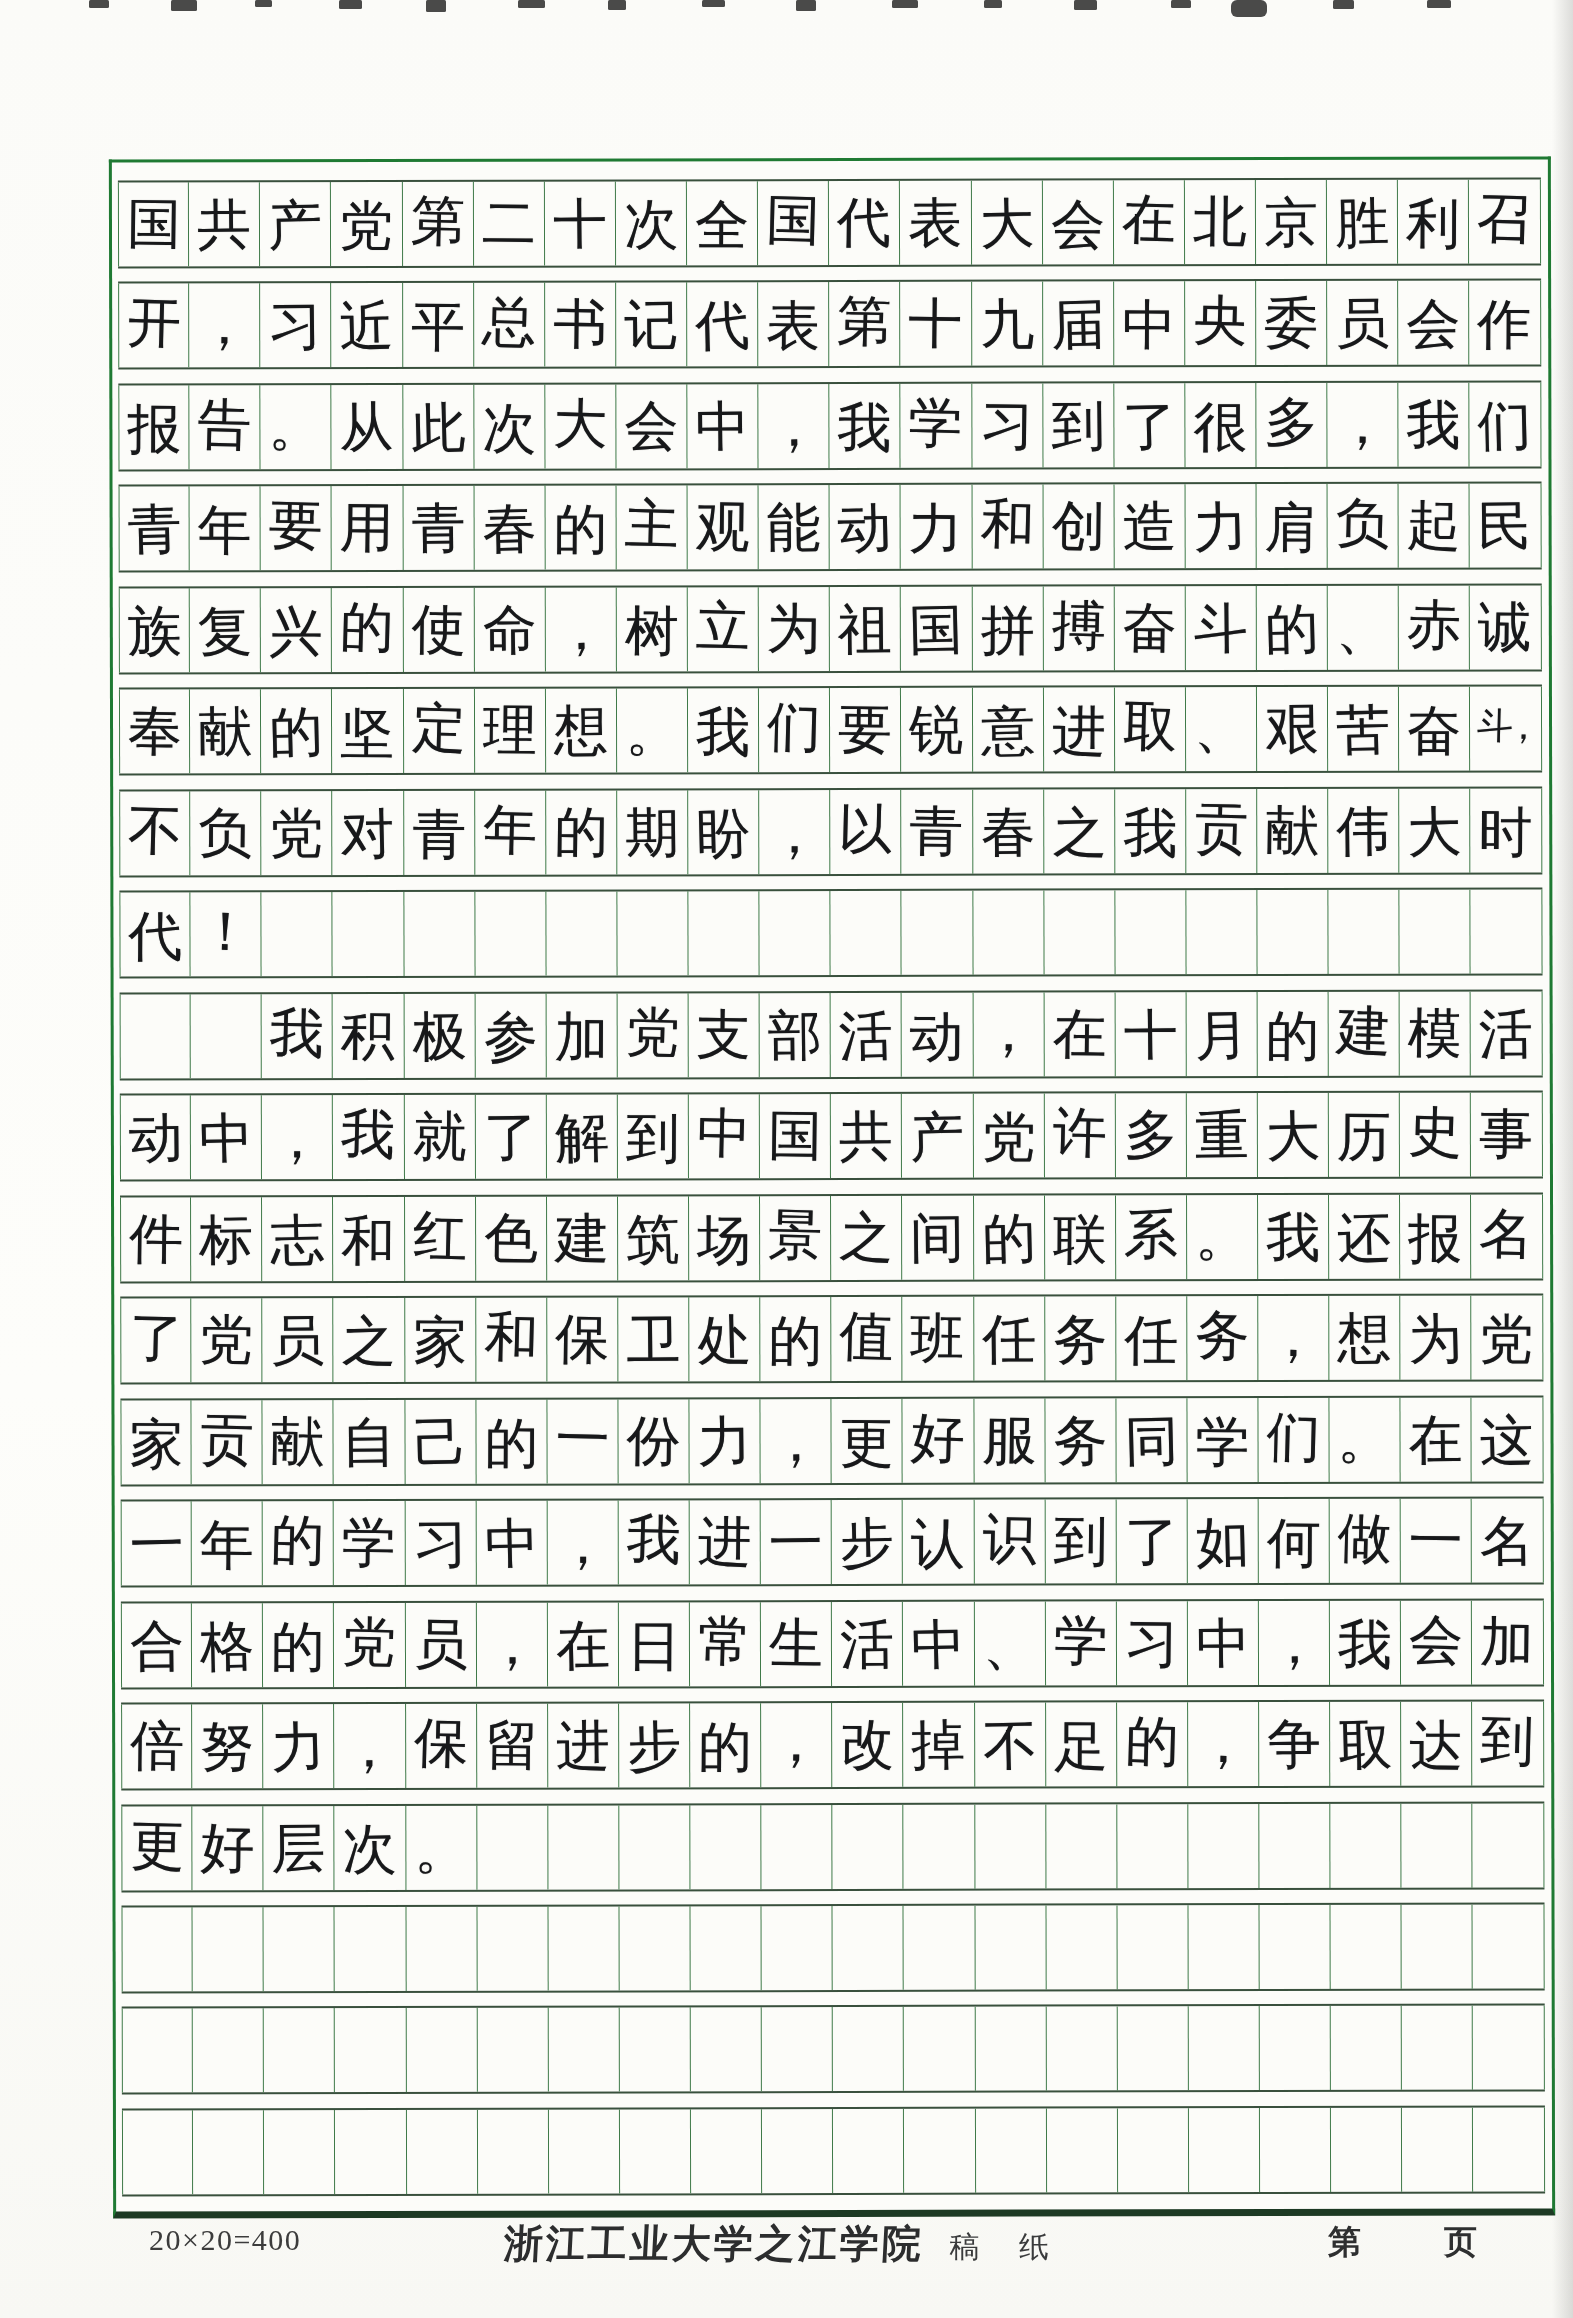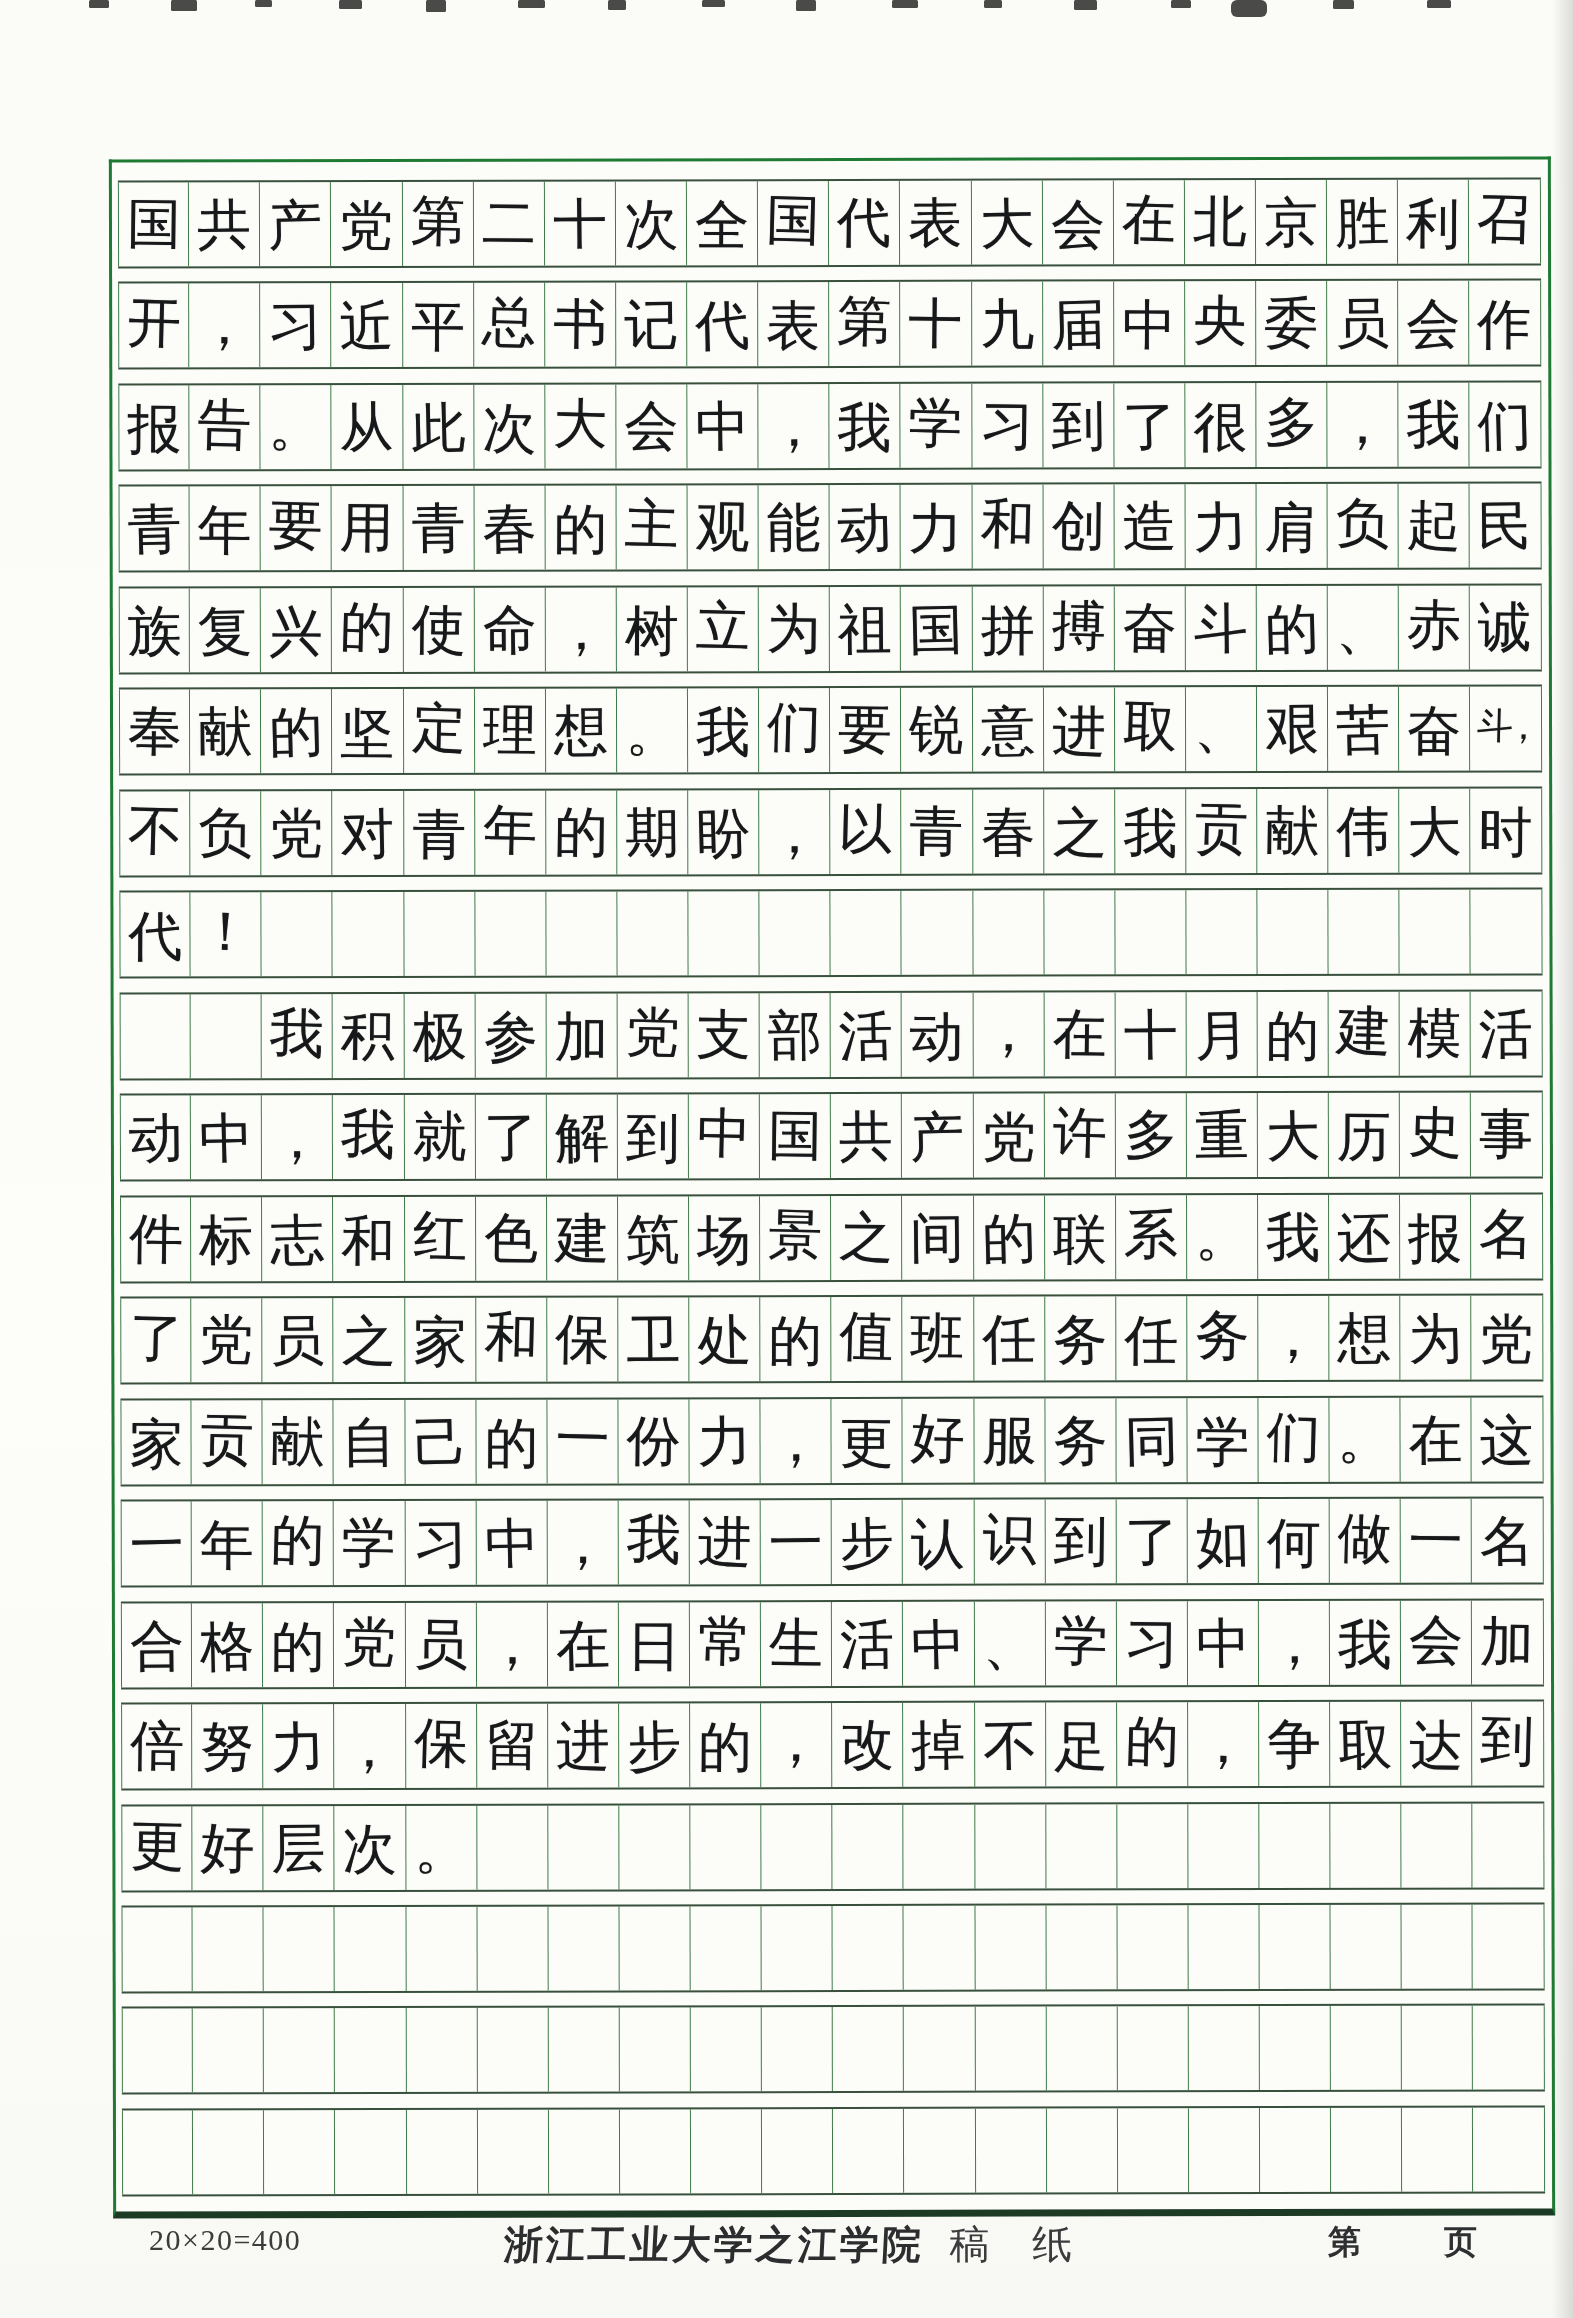--- a/index.html
+++ b/index.html
@@ -73,21 +73,21 @@
   }
   .footer .school{
     position:absolute;left:496px;top:0;display:flex;align-items:baseline;gap:25.5px;
   }
   .footer .school-name{
     font-family:"DejaVu Serif", serif;font-weight:bold;
     font-size:39px;color:#2c2d2e;letter-spacing:3px;
     transform:skewX(-3deg);
   }
   .footer .paper-label{
-    font-family:"DejaVu Serif", serif;font-size:40px;color:#3a3b3c;letter-spacing:15px;
+    font-family:"DejaVu Serif", serif;font-size:30px;color:#3a3b3c;letter-spacing:15px;
   }
   .footer .pageno{
     position:absolute;left:1320px;top:3px;display:flex;gap:83px;
     font-family:"DejaVu Serif", serif;font-size:33px;color:#2e2f30;font-weight:bold;
   }
 </style>
 </head>
 <body>
 
 <div class="screenshot">

